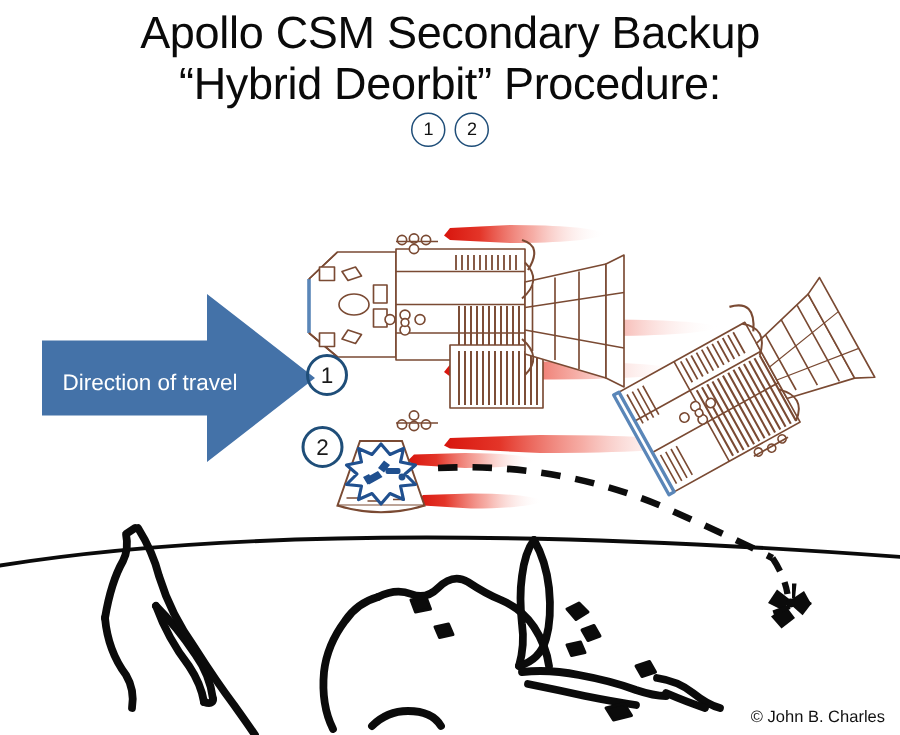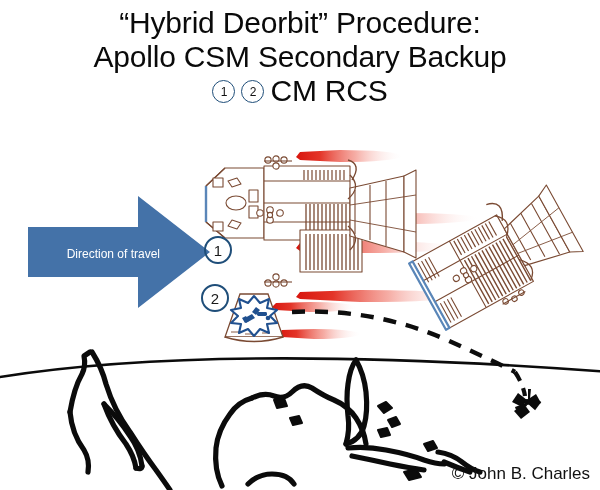--- a/index.html
+++ b/index.html
@@ -64,23 +64,23 @@
     top: 196px;
     width: 182px;
     height: 112px;
   }
   #direction-arrow svg { display: block; }
   #arrow-label {
     position: absolute;
     left: 40px;
     top: 247px;
     width: 120px;
-    text-align: right;
+    text-align: center;
     color: #ffffff;
-    font-size: 12px;
+    font-size: 15px;
     white-space: nowrap;
   }
   #art-svg { position: absolute; left: 0; top: 0; }
 
   
   .step-marker {
     position: absolute;
     width: 28px;
     height: 28px;
     border: 2.1px solid #1f4e79;
@@ -94,37 +94,36 @@
     box-sizing: border-box;
   }
   #marker-1 { left: 204px; top: 236px; }
   #marker-2 { left: 201px; top: 284px; }
 
   
   #credit {
     position: absolute;
     right: 10px;
     bottom: 6px;
-    font-size: 17px;
+    font-size: 11px;
     color: #111111;
     white-space: nowrap;
   }
 </style>
 </head>
 <body>
 
 <div id="slide">
 
   <div id="title-block">
+    <div class="title-line l1">Apollo CSM Secondary Backup</div>
     <div class="title-line l2">“Hybrid Deorbit” Procedure:</div>
-    <div class="title-line l1">Apollo CSM Secondary Backup</div>
     <div class="title-line l3">
       <span class="circ-num">1</span>
       <span class="circ-num">2</span>
-      <span>CM RCS</span>
     </div>
   </div>
 
   <svg id="art-svg" width="600" height="490" viewBox="0 0 600 490" xmlns="http://www.w3.org/2000/svg">
     <defs>
       <linearGradient id="plumeGrad" x1="0" y1="0" x2="1" y2="0">
         <stop offset="0%" stop-color="#d8150d" stop-opacity="1"></stop>
         <stop offset="22%" stop-color="#e22a1d" stop-opacity="0.95"></stop>
         <stop offset="55%" stop-color="#ee6a5c" stop-opacity="0.55"></stop>
         <stop offset="100%" stop-color="#ffffff" stop-opacity="0"></stop>

